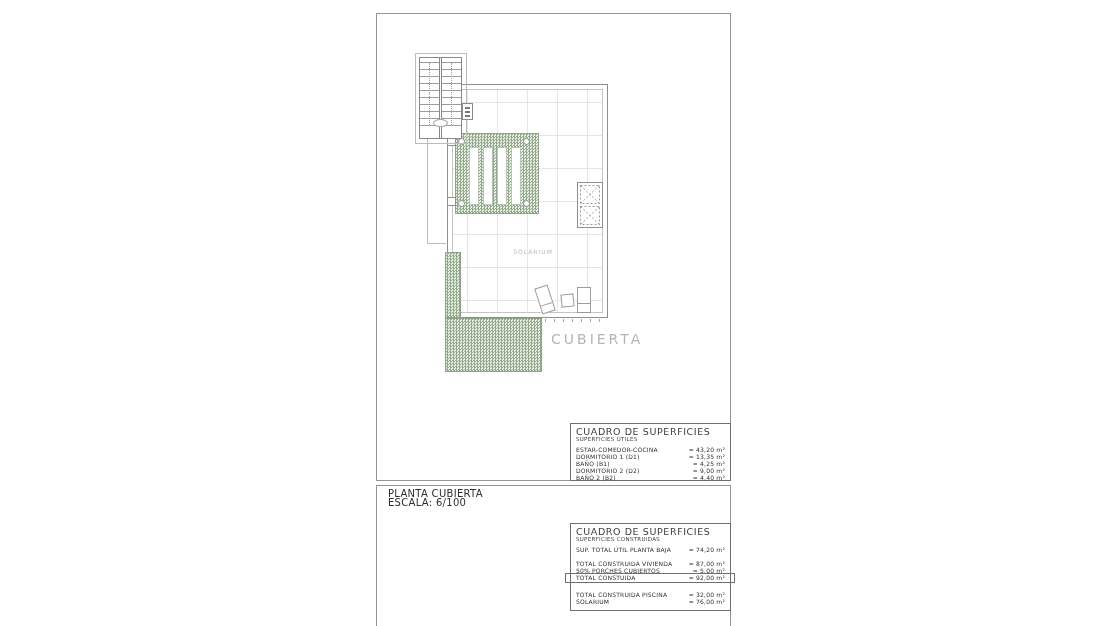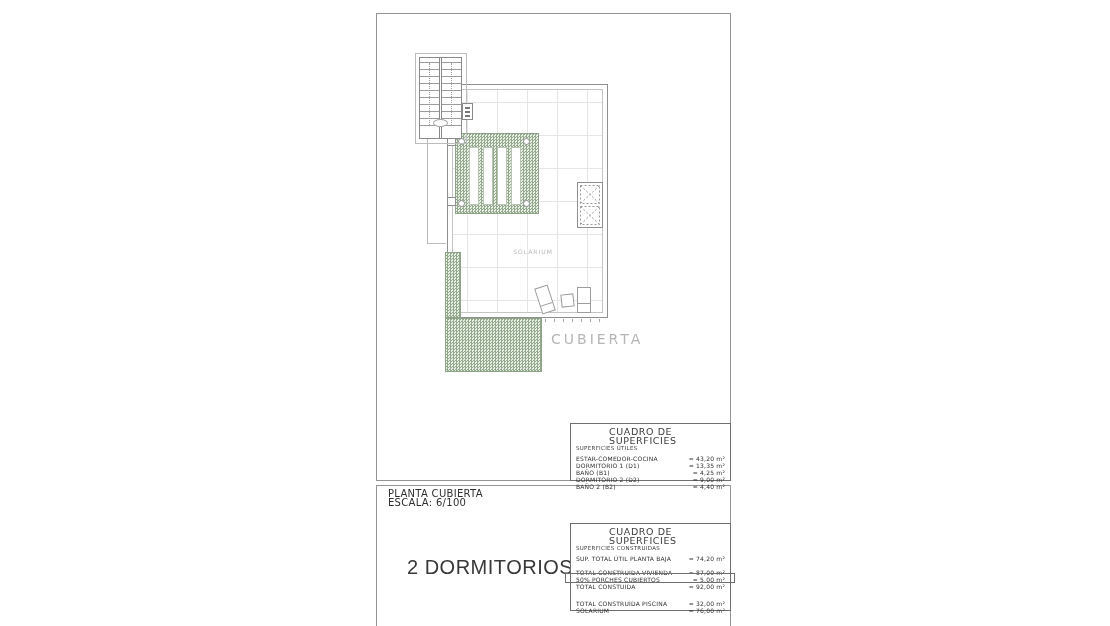--- a/index.html
+++ b/index.html
@@ -49,21 +49,21 @@
   .chair{background:#fff;border:1px solid #9c9c9c;box-sizing:border-box;}
   .chair-bar{position:absolute;left:0;right:0;height:1px;background:#9c9c9c;}
 
   
   .cubierta{left:551px;top:331px;font-size:14px;letter-spacing:3px;color:#b5b5b5;}
   .plantitle{left:388px;top:489px;font-size:10px;line-height:9px;color:#2f2f2f;letter-spacing:.3px;}
   .dorms{left:407px;top:556px;font-family:"Liberation Sans",sans-serif;font-size:20px;color:#383838;letter-spacing:.5px;}
 
   
   .stable{background:#ffffff;border:1px solid #6f6f6f;box-sizing:border-box;padding:3px 5px 2px 5px;}
-  .stable .ttl{font-size:9.5px;line-height:9px;letter-spacing:.6px;color:#3c3c3c;margin-left:33px;}
+  .stable .ttl{font-size:9.5px;line-height:9px;letter-spacing:.6px;color:#3c3c3c;}
   .stable .sub{font-size:5.5px;line-height:6px;letter-spacing:.3px;color:#3c3c3c;}
   .srow{display:flex;justify-content:space-between;font-size:6px;line-height:7px;color:#2f2f2f;letter-spacing:.2px;}
   .srow .val{white-space:nowrap;}
   .gap7{height:7px;} .gap10{height:10px;} .rows-top{margin-top:4px;}
   .table-utiles{left:570px;top:423px;width:161px;height:58px;}
   .table-constr{left:570px;top:523px;width:161px;height:88px;}
   .total-band{left:565px;top:573px;width:170px;height:10px;border:1px solid #6f6f6f;box-sizing:border-box;background:transparent;}
 </style>
 </head>
 <body>
@@ -152,21 +152,20 @@
         <span>BAÑO 2 (B2)</span>
         <span class="val">= 4,40 m²</span>
       </div>
     </div>
   </div>
 
   <div class="abs plantitle">
     <div>PLANTA CUBIERTA</div>
     <div>ESCALA: 6/100</div>
   </div>
-  <div class="abs dorms">2 DORMITORIOS</div>
 
   <div class="abs stable table-constr">
     <div class="ttl">CUADRO DE SUPERFICIES</div>
     <div class="sub">SUPERFICIES CONSTRUIDAS</div>
     <div class="rows-top">
       <div class="srow">
         <span>SUP. TOTAL ÚTIL PLANTA BAJA</span>
         <span class="val">= 74,20 m²</span>
       </div>
       <div class="gap7"></div>

